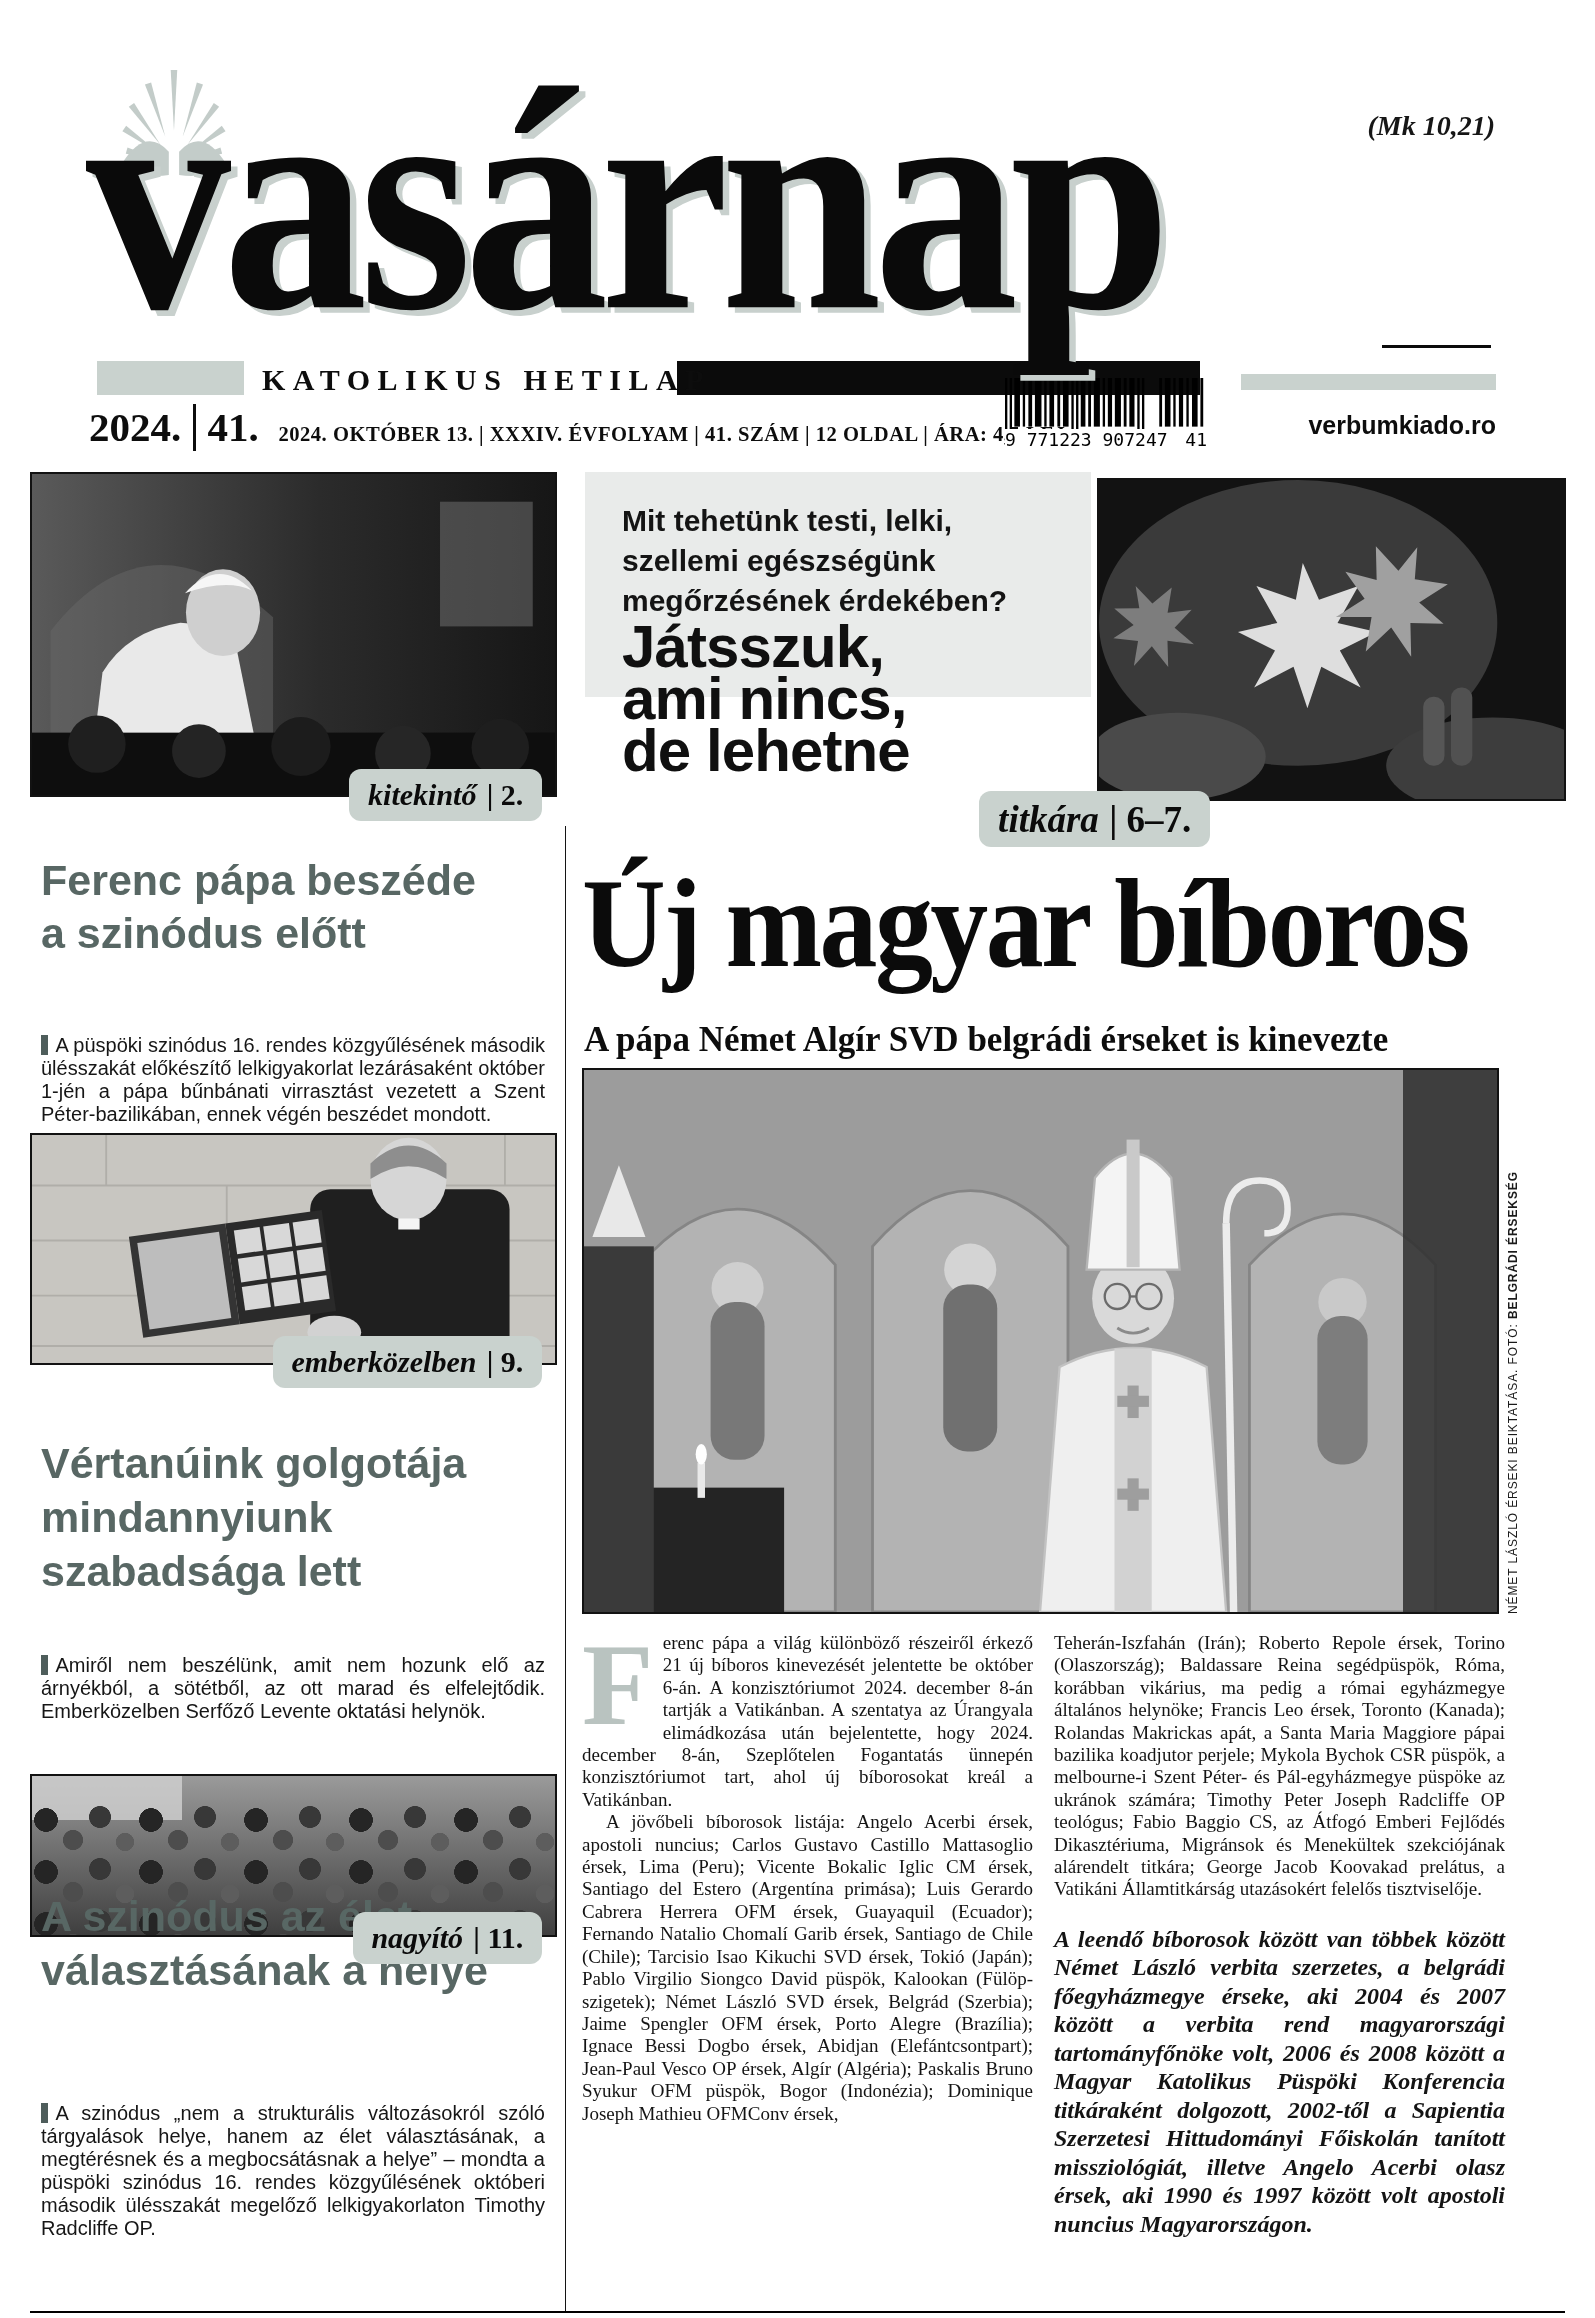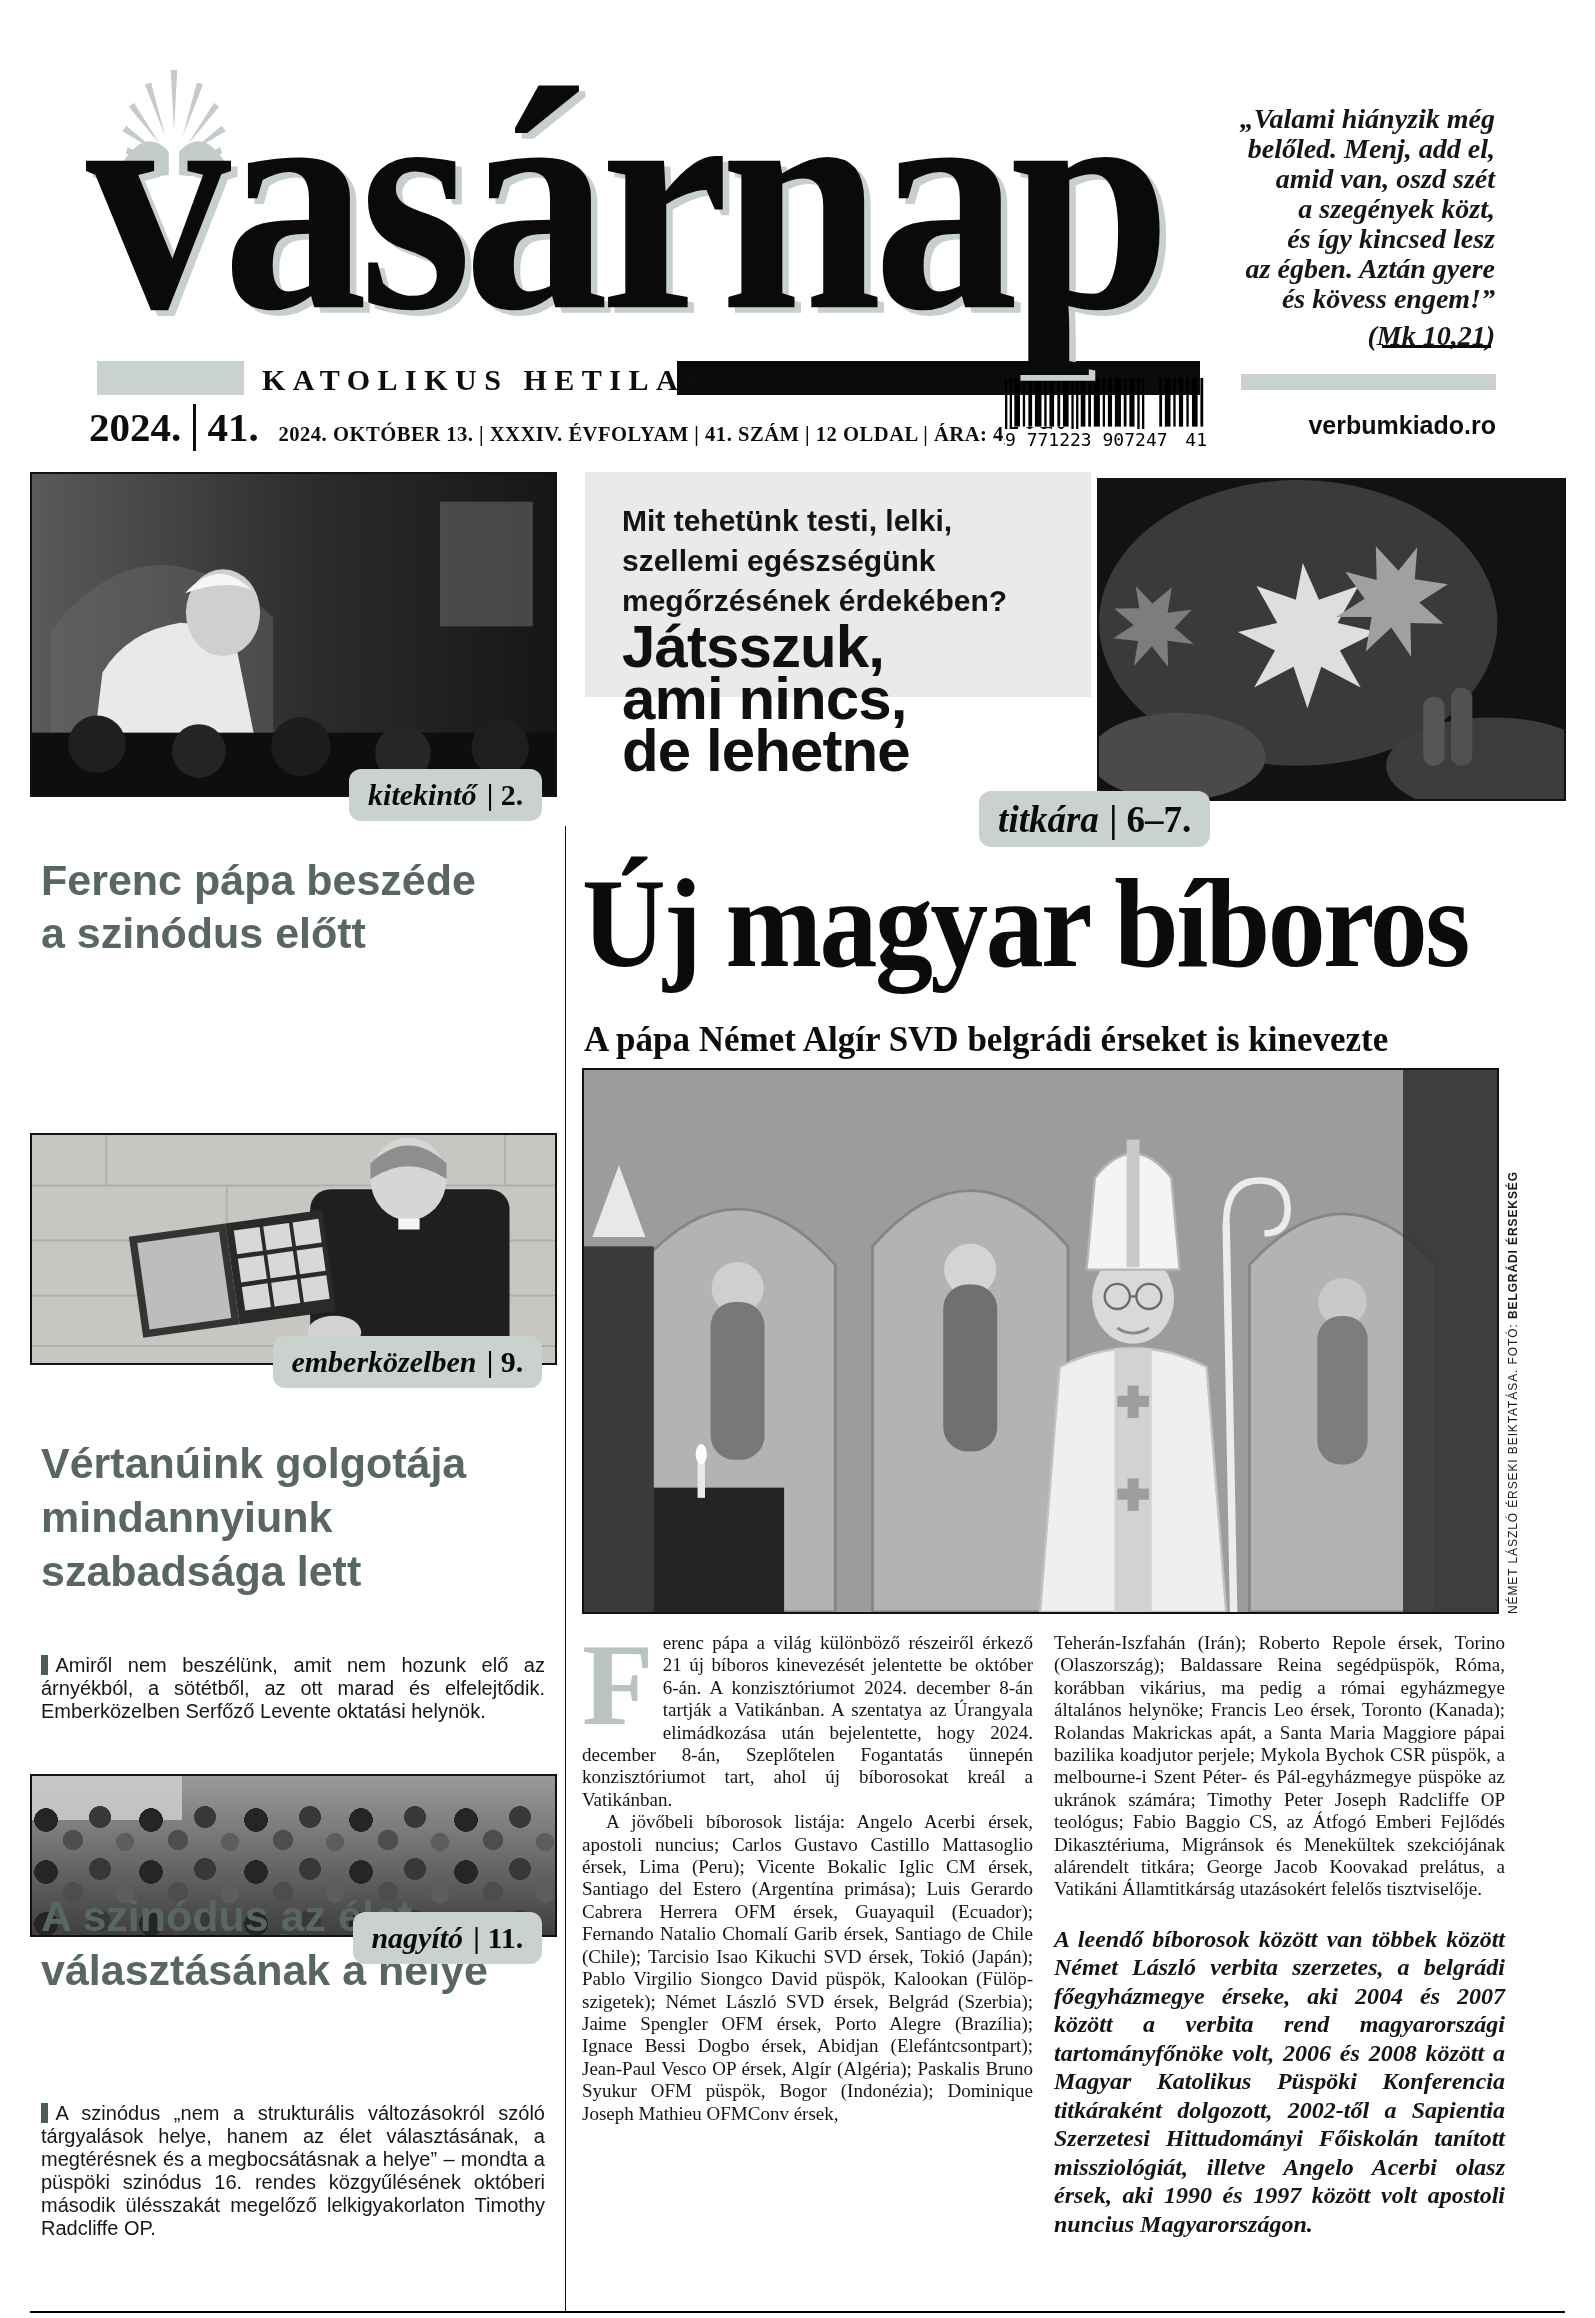--- a/index.html
+++ b/index.html
@@ -122,27 +122,20 @@
       <path d="M30,200 Q80,120 130,175 L130,225 Q70,235 30,200 Z"></path>
       <path d="M252,200 Q202,120 152,175 L152,225 Q212,235 252,200 Z"></path>
     </g>
   </svg>
   <div class="logo">vasárnap</div>
   <div class="sub-gray"></div>
   <div class="subtitle">KATOLIKUS HETILAP</div>
   <div class="sub-black"></div>
 
   <div class="quote">
-    <div class="pre">„Valami hiányzik még
-belőled. Menj, add el,
-amid van, oszd szét
-a szegények közt,
-és így kincsed lesz
-az égben. Aztán gyere
-és kövess engem!”</div>
     <div class="quote-ref">(Mk 10,21)</div>
   </div>
   <div class="quote-rule"></div>
   <div class="gray-bar"></div>
   <div class="website">verbumkiado.ro</div>
 
   <div class="dateline">
     <span class="dl-year">2024.</span>
     <span class="dl-div"></span>
     <span class="dl-issue">41.</span>
@@ -243,20 +236,21 @@
     <span class="tag-label">titkára</span>
     <span class="tag-page">| 6–7.</span>
   </div>
   <div class="tag tag-kitekinto">
     <span class="tag-label">kitekintő</span>
     <span class="tag-page">| 2.</span>
   </div>
 
   <div class="story-heading sh1 pre">Ferenc pápa beszéde
 a szinódus előtt</div>
+  <div class="story-text st1"><span class="lead-square"></span><span>A püspöki szinódus 16. rendes közgyűlésének második ülésszakát előkészítő lelkigyakorlat lezárásaként október 1-jén a pápa bűnbánati virrasztást vezetett a Szent Péter-bazilikában, ennek végén beszédet mondott.</span></div>
 
   <div class="photo photo-priest">
     <svg viewBox="0 0 1128 497" preserveAspectRatio="none">
       <rect width="1128" height="497" fill="#c8c6c1"></rect>
       <g stroke="#b0aea9" stroke-width="4">
         <line x1="0" y1="110" x2="1128" y2="110"></line>
           <line x1="0" y1="230" x2="1128" y2="230"></line>
         <line x1="0" y1="350" x2="1128" y2="350"></line>
           <line x1="0" y1="460" x2="1128" y2="460"></line>
         <line x1="160" y1="0" x2="160" y2="110"></line>

